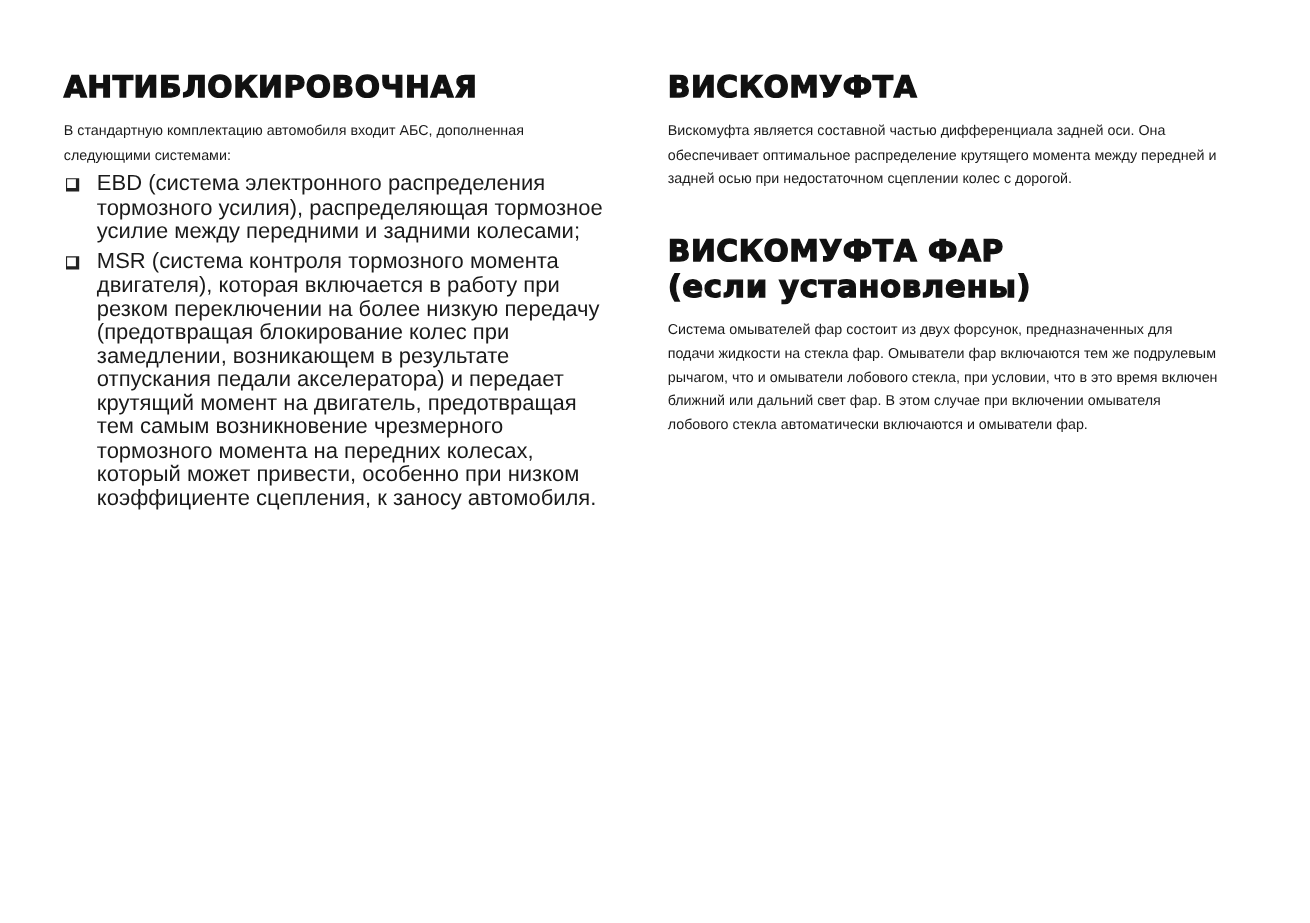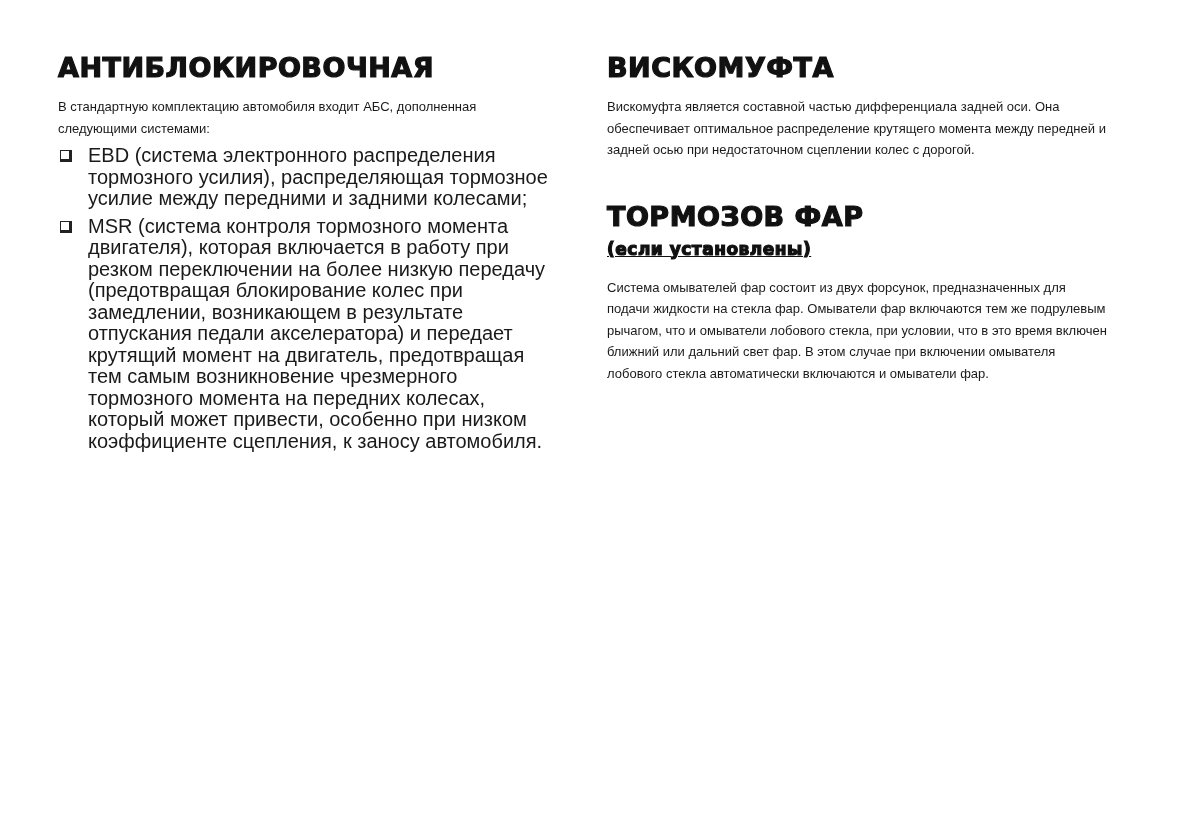--- a/index.html
+++ b/index.html
@@ -6,24 +6,24 @@
     body {
       width: 1191px; height: 839px; position: relative; overflow: hidden;
       font-family: "Liberation Sans", sans-serif; color: #1a1a1a;
     }
     .col { position: absolute; top: 52px; }
     .col-left { left: 58px; width: 500px; }
     .col-right { left: 607px; width: 500px; }
     h1 {
       font-family: "DejaVu Sans", sans-serif;
       font-weight: 900; font-size: 27px; line-height: 32px;
-      margin: 0 0 12px 0; letter-spacing: 0.5px; color: #111;
+      margin: 12px 0 12px 0; letter-spacing: 0.5px; color: #111;
       -webkit-text-stroke: 1.2px #111;
     }
-    h1 .sub { display: block; font-size: 17px; text-transform: none; text-decoration: underline; }
+    h1 .sub { display: block; font-size: 28px; text-transform: none; }
     p { margin: 0 0 6px 0; font-size: 13px; line-height: 21.5px; }
     ul { list-style: none; margin: 0; padding: 0; }
     li { position: relative; padding-left: 30px; font-size: 20px; line-height: 21.5px; margin-bottom: 6px; }
     .bullet {
       position: absolute; left: 2px; top: 5px; width: 8px; height: 8px;
       border: 1.5px solid #222; border-right-width: 3px; border-bottom-width: 3px;
     }
     .sec2 { margin-top: 40px; }
   </style>
 </head>
@@ -45,18 +45,18 @@
     </li>
   </ul>
 </div>
 
 <div class="col col-right">
   <h1>ВИСКОМУФТА</h1>
   <p>Вискомуфта является составной частью дифференциала задней оси. Она обеспечивает оптимальное распределение крутящего момента между передней и задней осью при недостаточном сцеплении колес с дорогой.</p>
 
   <div class="sec2">
     <h1>
-      <span>ТОРМОЗОВ ФАР</span>
+      <span>ВИСКОМУФТА ФАР</span>
       <span class="sub">(если установлены)</span>
     </h1>
     <p>Система омывателей фар состоит из двух форсунок, предназначенных для подачи жидкости на стекла фар. Омыватели фар включаются тем же подрулевым рычагом, что и омыватели лобового стекла, при условии, что в это время включен ближний или дальний свет фар. В этом случае при включении омывателя лобового стекла автоматически включаются и омыватели фар.</p>
   </div>
 </div>
 
 </body></html>

